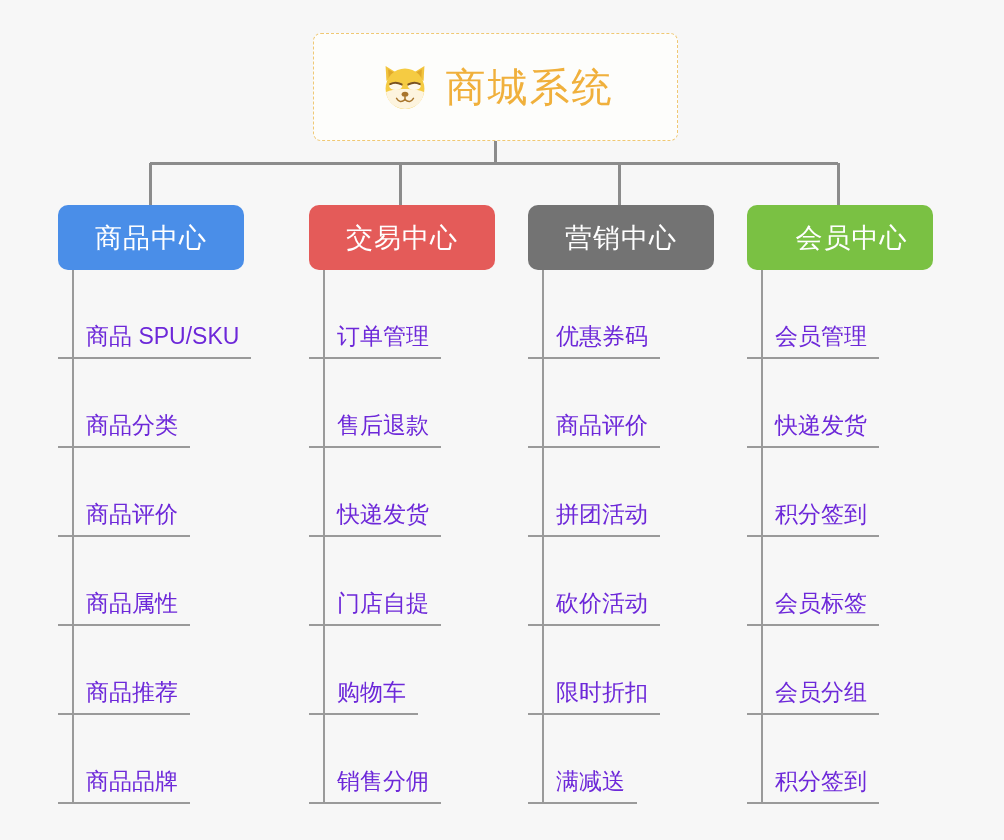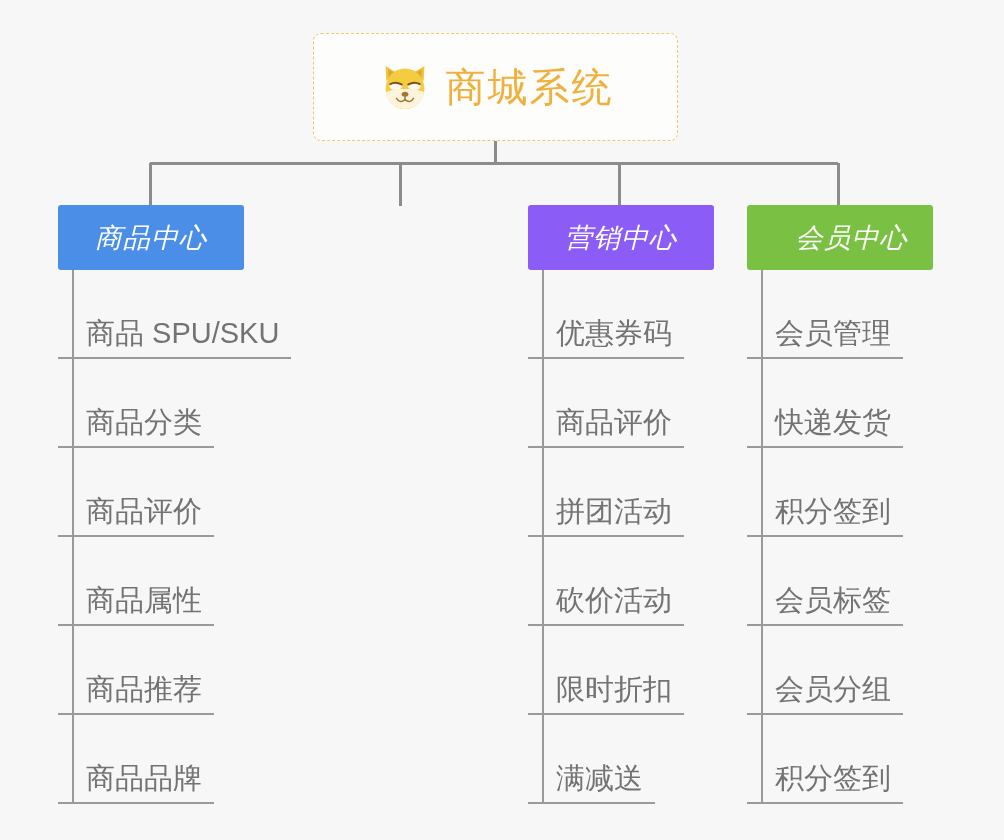--- a/index.html
+++ b/index.html
@@ -61,48 +61,47 @@
   }
 
   
   .column {
     position: absolute;
     top: 205px;
   }
   .cat-box {
     box-sizing: border-box;
     height: 65px;
-    border-radius: 3px;
+    border-radius: 10px;
     display: flex;
     align-items: center;
     justify-content: center;
     color: #ffffff;
     font-size: 27px;
     letter-spacing: 1px;
     white-space: nowrap;
-    font-style: italic;
   }
 
   .leaf-list {
     position: relative;
     margin-top: 0;
     padding-top: 0;
   }
   .leaf-item {
     position: relative;
     height: 89px;
     display: flex;
     align-items: flex-end;
     box-sizing: border-box;
   }
   .leaf-label {
     position: relative;
     display: inline-block;
-    font-size: 29px;
-    color: #737373;
+    font-size: 23px;
+    color: #6d28d9;
     line-height: 1;
     padding: 0 12px 9px 28px;
     border-bottom: 2px solid #9a9a9a;
     white-space: nowrap;
   }
   .leaf-spine {
     position: absolute;
     left: 14px;
     top: 0;
     bottom: 0;
@@ -166,23 +165,49 @@
         </div>
       <div class="leaf-item">
           <span class="leaf-label">商品推荐</span>
         </div>
       <div class="leaf-item">
           <span class="leaf-label">商品品牌</span>
         </div>
     </div>
   </div>
 
+  <div class="column" style="left:309px; width:186px;">
+    <div class="cat-box" style="background: rgb(228, 91, 89);">
+      <span>交易中心</span>
+    </div>
+    <div class="leaf-list">
+      <div class="leaf-spine" style="background: rgb(154, 154, 154);"></div>
+      <div class="leaf-item">
+          <span class="leaf-label">订单管理</span>
+        </div>
+      <div class="leaf-item">
+          <span class="leaf-label">售后退款</span>
+        </div>
+      <div class="leaf-item">
+          <span class="leaf-label">快递发货</span>
+        </div>
+      <div class="leaf-item">
+          <span class="leaf-label">门店自提</span>
+        </div>
+      <div class="leaf-item">
+          <span class="leaf-label">购物车</span>
+        </div>
+      <div class="leaf-item">
+          <span class="leaf-label">销售分佣</span>
+        </div>
+    </div>
+  </div>
 
   <div class="column" style="left:528px; width:186px;">
-    <div class="cat-box" style="background: #8b5cf6;">
+    <div class="cat-box" style="background: #737373;">
       <span>营销中心</span>
     </div>
     <div class="leaf-list">
       <div class="leaf-spine" style="background: rgb(154, 154, 154);"></div>
       <div class="leaf-item">
           <span class="leaf-label">优惠券码</span>
         </div>
       <div class="leaf-item">
           <span class="leaf-label">商品评价</span>
         </div>

